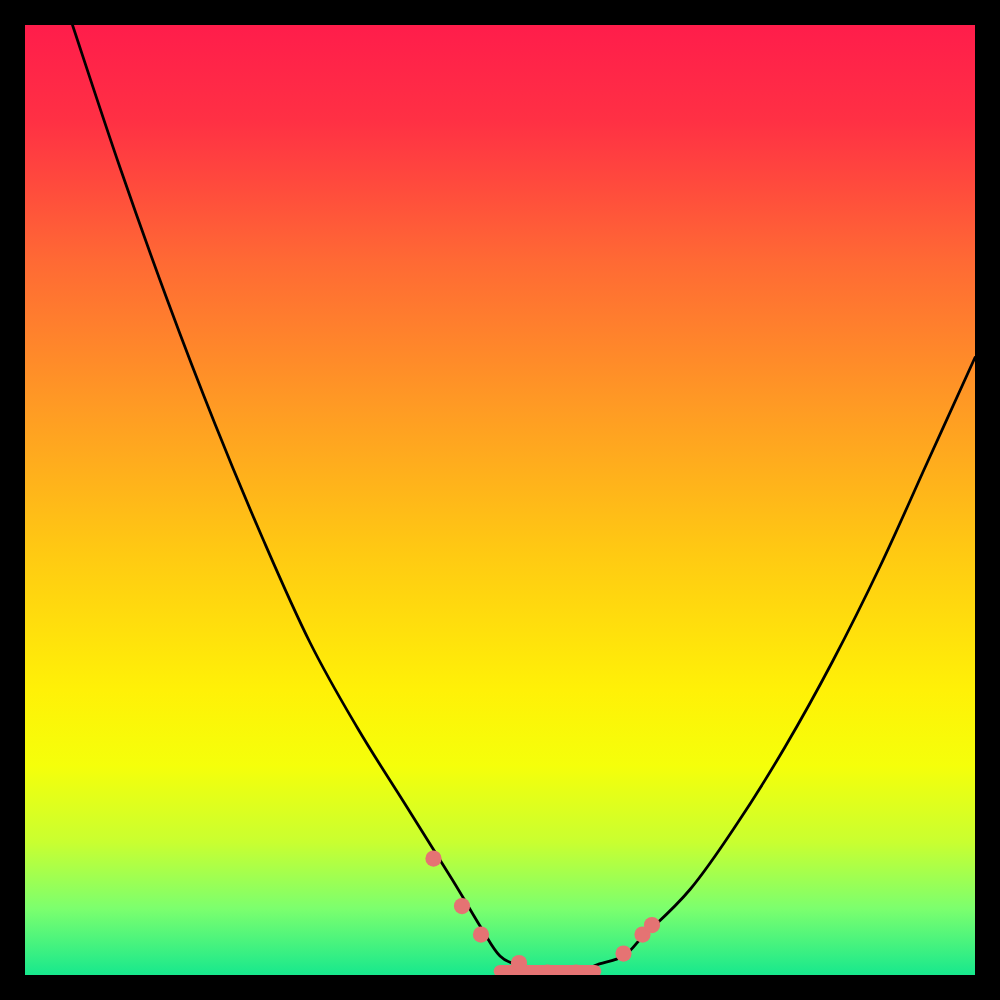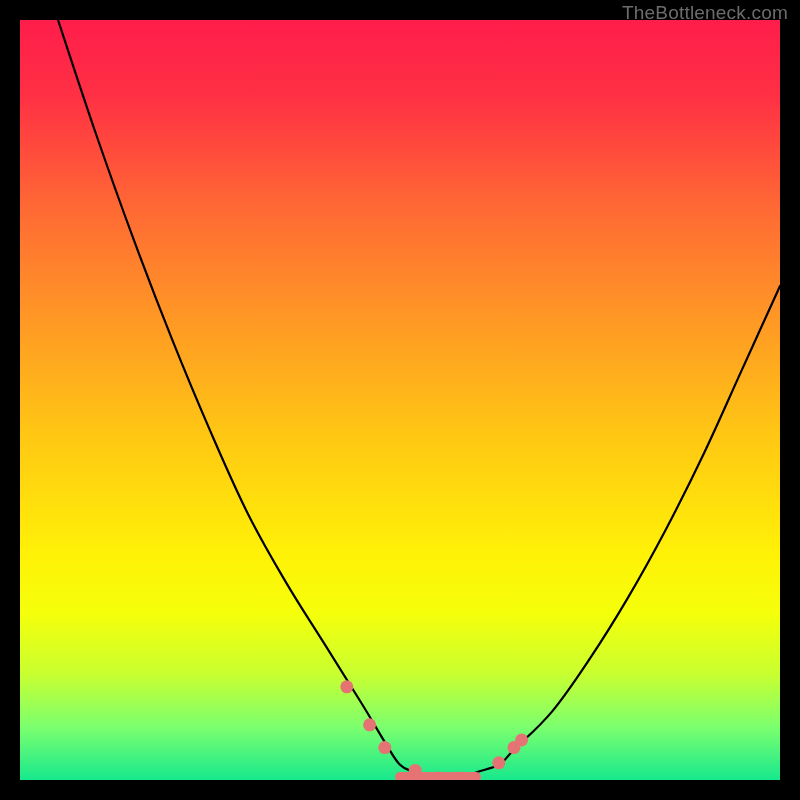--- a/index.html
+++ b/index.html
@@ -33,21 +33,20 @@
     letter-spacing: 0.2px;
     font-weight: 400;
     user-select: none;
   }
 </style>
 </head>
 <body>
 
 <div class="frame">
 
-  <div class="watermark">TheBottleneck.com</div>
 
   <div class="plot-wrap">
     <svg id="chart-svg" width="760" height="760" viewBox="0 0 760 760" preserveAspectRatio="none">
       <defs>
         <linearGradient id="bg-grad" x1="0" y1="0" x2="0" y2="1">
             <stop offset="0%" stop-color="#ff1d4b"></stop>
             <stop offset="10%" stop-color="#ff3044"></stop>
             <stop offset="25%" stop-color="#ff6a34"></stop>
             <stop offset="40%" stop-color="#ff9a24"></stop>
             <stop offset="55.00000000000001%" stop-color="#ffc813"></stop>

